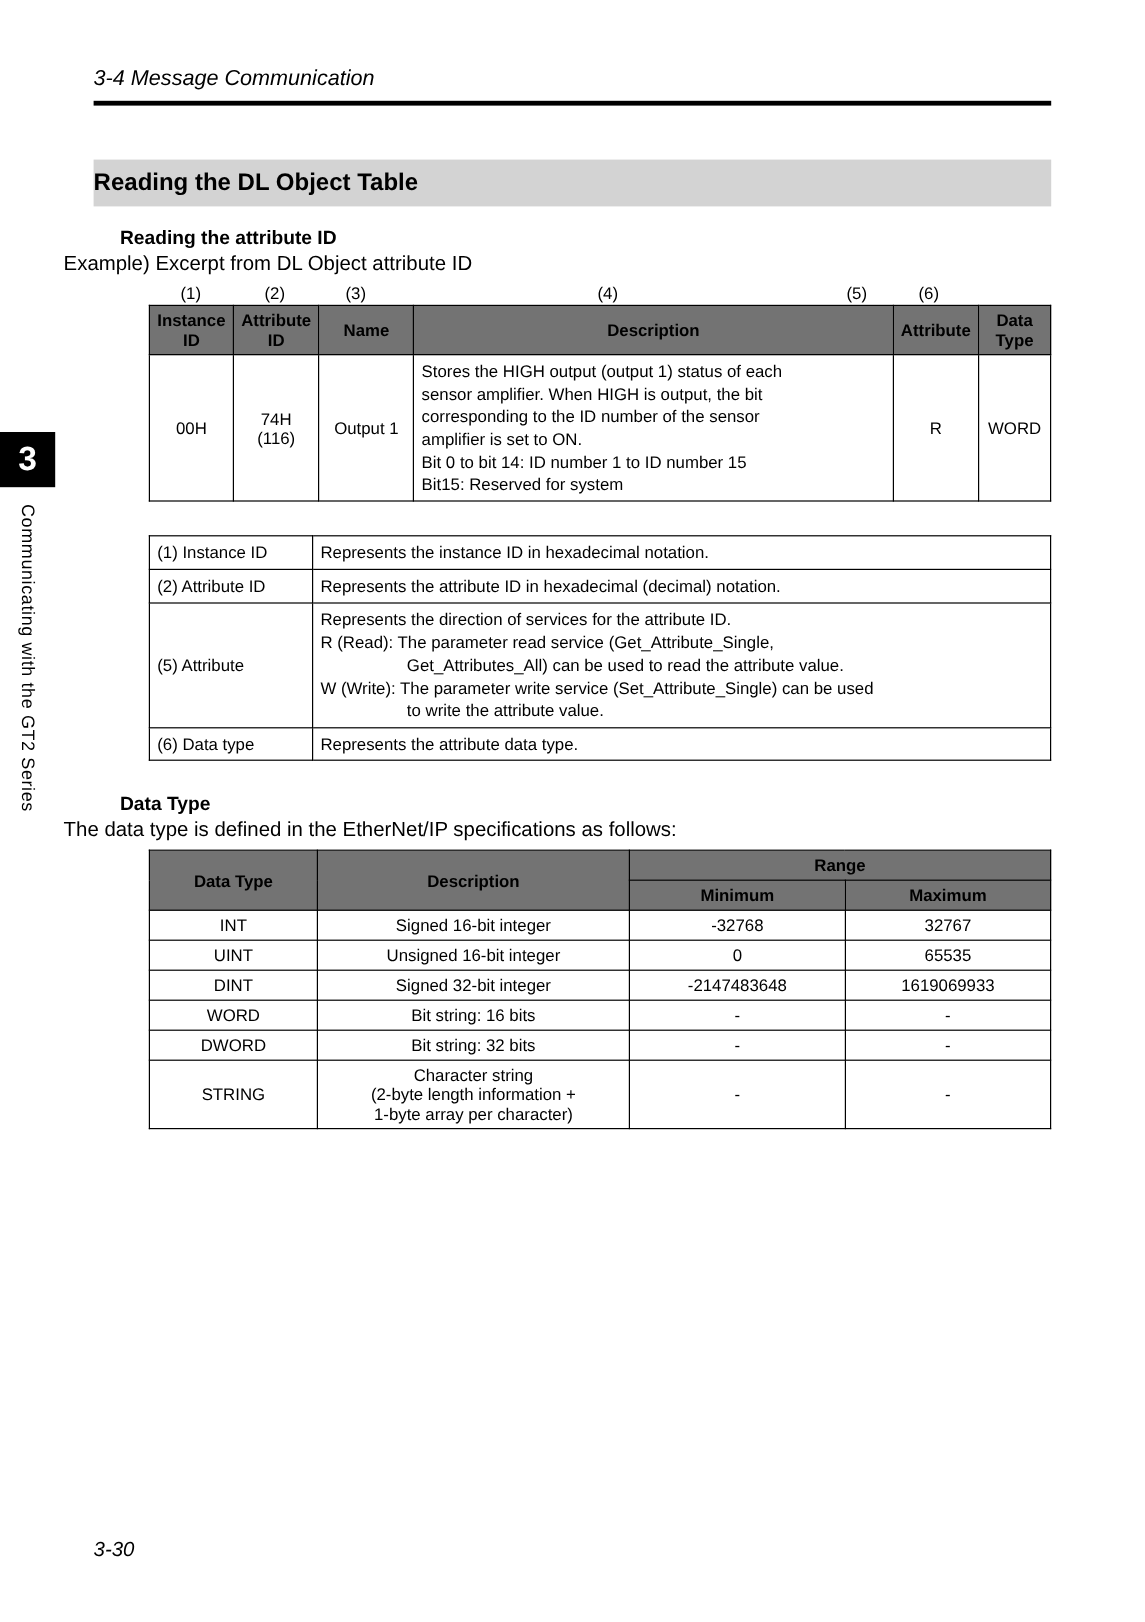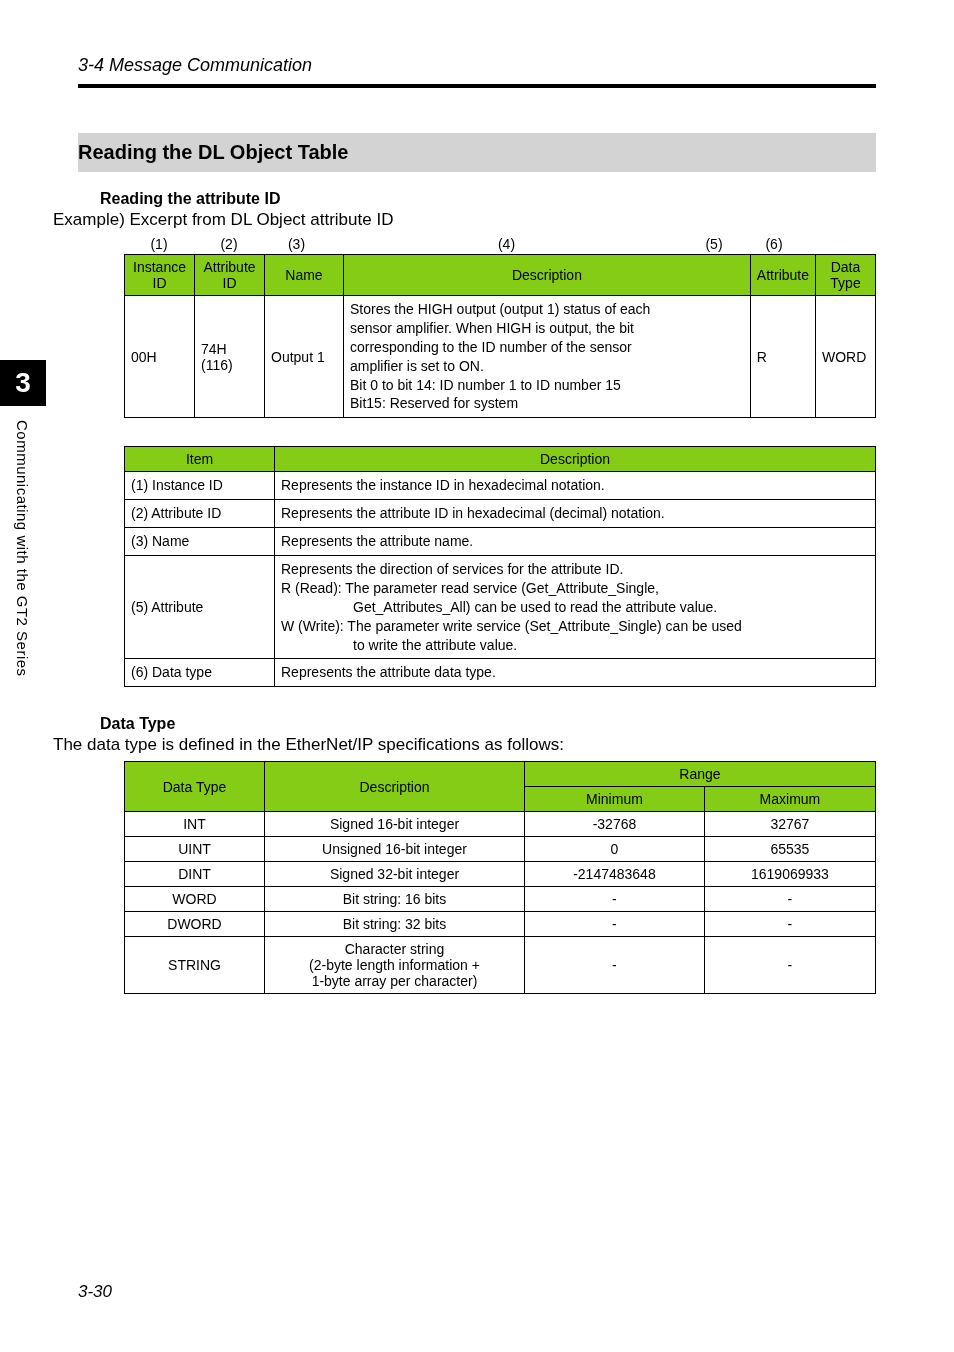--- a/index.html
+++ b/index.html
@@ -50,25 +50,25 @@
       border-collapse: collapse;
       width: 100%;
       font-size: 14px;
     }
     th, td {
       border: 1px solid #000;
       padding: 4px 6px;
       vertical-align: middle;
     }
     th {
-      background: #84cc16;
-      font-weight: normal;
+      background: #737373;
+      font-weight: bold;
       text-align: center;
     }
-    .center { text-align: left; }
+    .center { text-align: center; }
     .desc-row-cell { line-height: 1.35; margin-left: 20px; }
     .sidebar-tab {
       position: absolute;
       left: 0;
       top: 360px;
       width: 46px;
       height: 46px;
       background: #000;
       color: #fff;
       font-size: 28px;
@@ -156,35 +156,27 @@
       <td class="center">R</td>
       <td class="center">WORD</td>
     </tr>
   </tbody>
     </table>
 </div>
 
 <div class="item-table">
   <table>
     <tbody>
-        <tr>
-      <th>Item</th>
-      <th>Description</th>
-    </tr>
     <tr>
       <td>(1) Instance ID</td>
       <td>Represents the instance ID in hexadecimal notation.</td>
     </tr>
     <tr>
       <td>(2) Attribute ID</td>
       <td>Represents the attribute ID in hexadecimal (decimal) notation.</td>
-    </tr>
-    <tr>
-      <td>(3) Name</td>
-      <td>Represents the attribute name.</td>
     </tr>
     <tr>
       <td>(5) Attribute</td>
       <td>
         <span>Represents the direction of services for the attribute ID.</span><br>
         <span>R (Read): The parameter read service (Get_Attribute_Single,</span><br>
         <span class="item-indent">Get_Attributes_All) can be used to read the attribute value.</span>
         <span>W (Write): The parameter write service (Set_Attribute_Single) can be used</span><br>
         <span class="item-indent">to write the attribute value.</span>
       </td>

